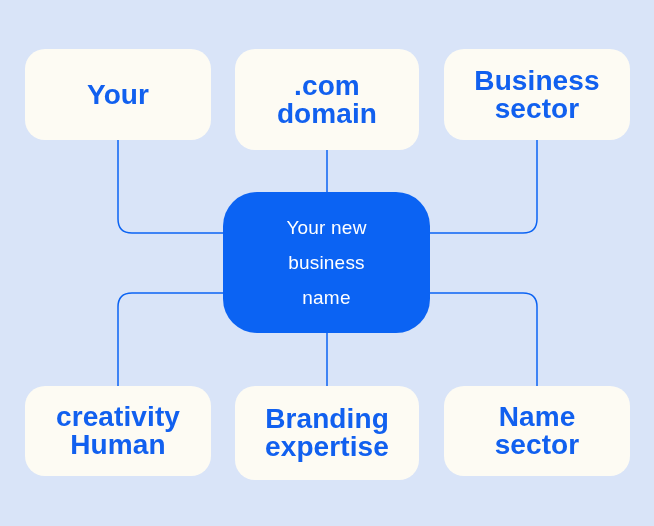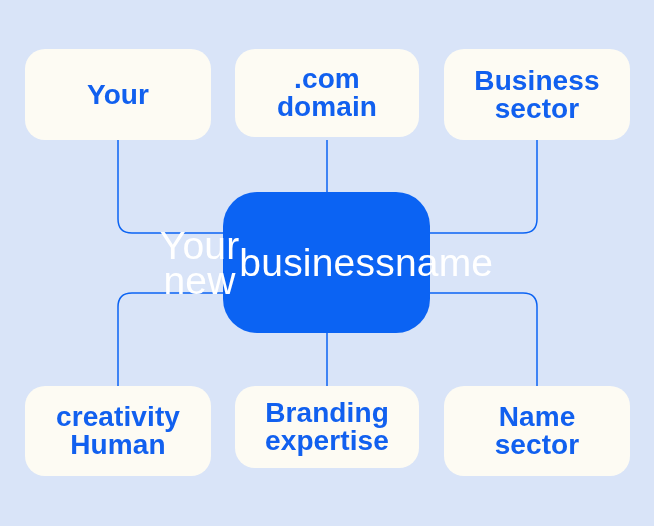--- a/index.html
+++ b/index.html
@@ -35,40 +35,40 @@
     align-items: center;
     justify-content: center;
     text-align: center;
     color: #1160EF;
     font-size: 28px;
     line-height: 28px;
     font-weight: 700;
     letter-spacing: 0.1px;
   }
   .pos-tl { left: 25px;  top: 49px;  width: 186px; height: 91px; }
-  .pos-tc { left: 235px; top: 49px;  width: 184px; height: 88px; }
+  .pos-tc { left: 235px; top: 49px;  width: 184px; height: 101px; }
   .pos-tr { left: 444px; top: 49px;  width: 186px; height: 91px; }
   .pos-bl { left: 25px;  top: 386px; width: 186px; height: 90px; }
-  .pos-bc { left: 235px; top: 386px; width: 184px; height: 82px; }
+  .pos-bc { left: 235px; top: 386px; width: 184px; height: 94px; }
   .pos-br { left: 444px; top: 386px; width: 186px; height: 90px; }
   .center-node {
     position: absolute;
     left: 223px;
     top: 192px;
     width: 207px;
     height: 141px;
     background: #0B63F3;
     border-radius: 34px;
     display: flex;
-    flex-direction: row;
+    flex-direction: column;
     align-items: center;
     justify-content: center;
     text-align: center;
     color: #FFFFFF;
-    font-size: 39px;
+    font-size: 19px;
     line-height: 35px;
     font-weight: 500;
     letter-spacing: 0.2px;
   }
   .node span, .center-node span {
     display: block;
   }
 </style>
 </head>
 <body>

